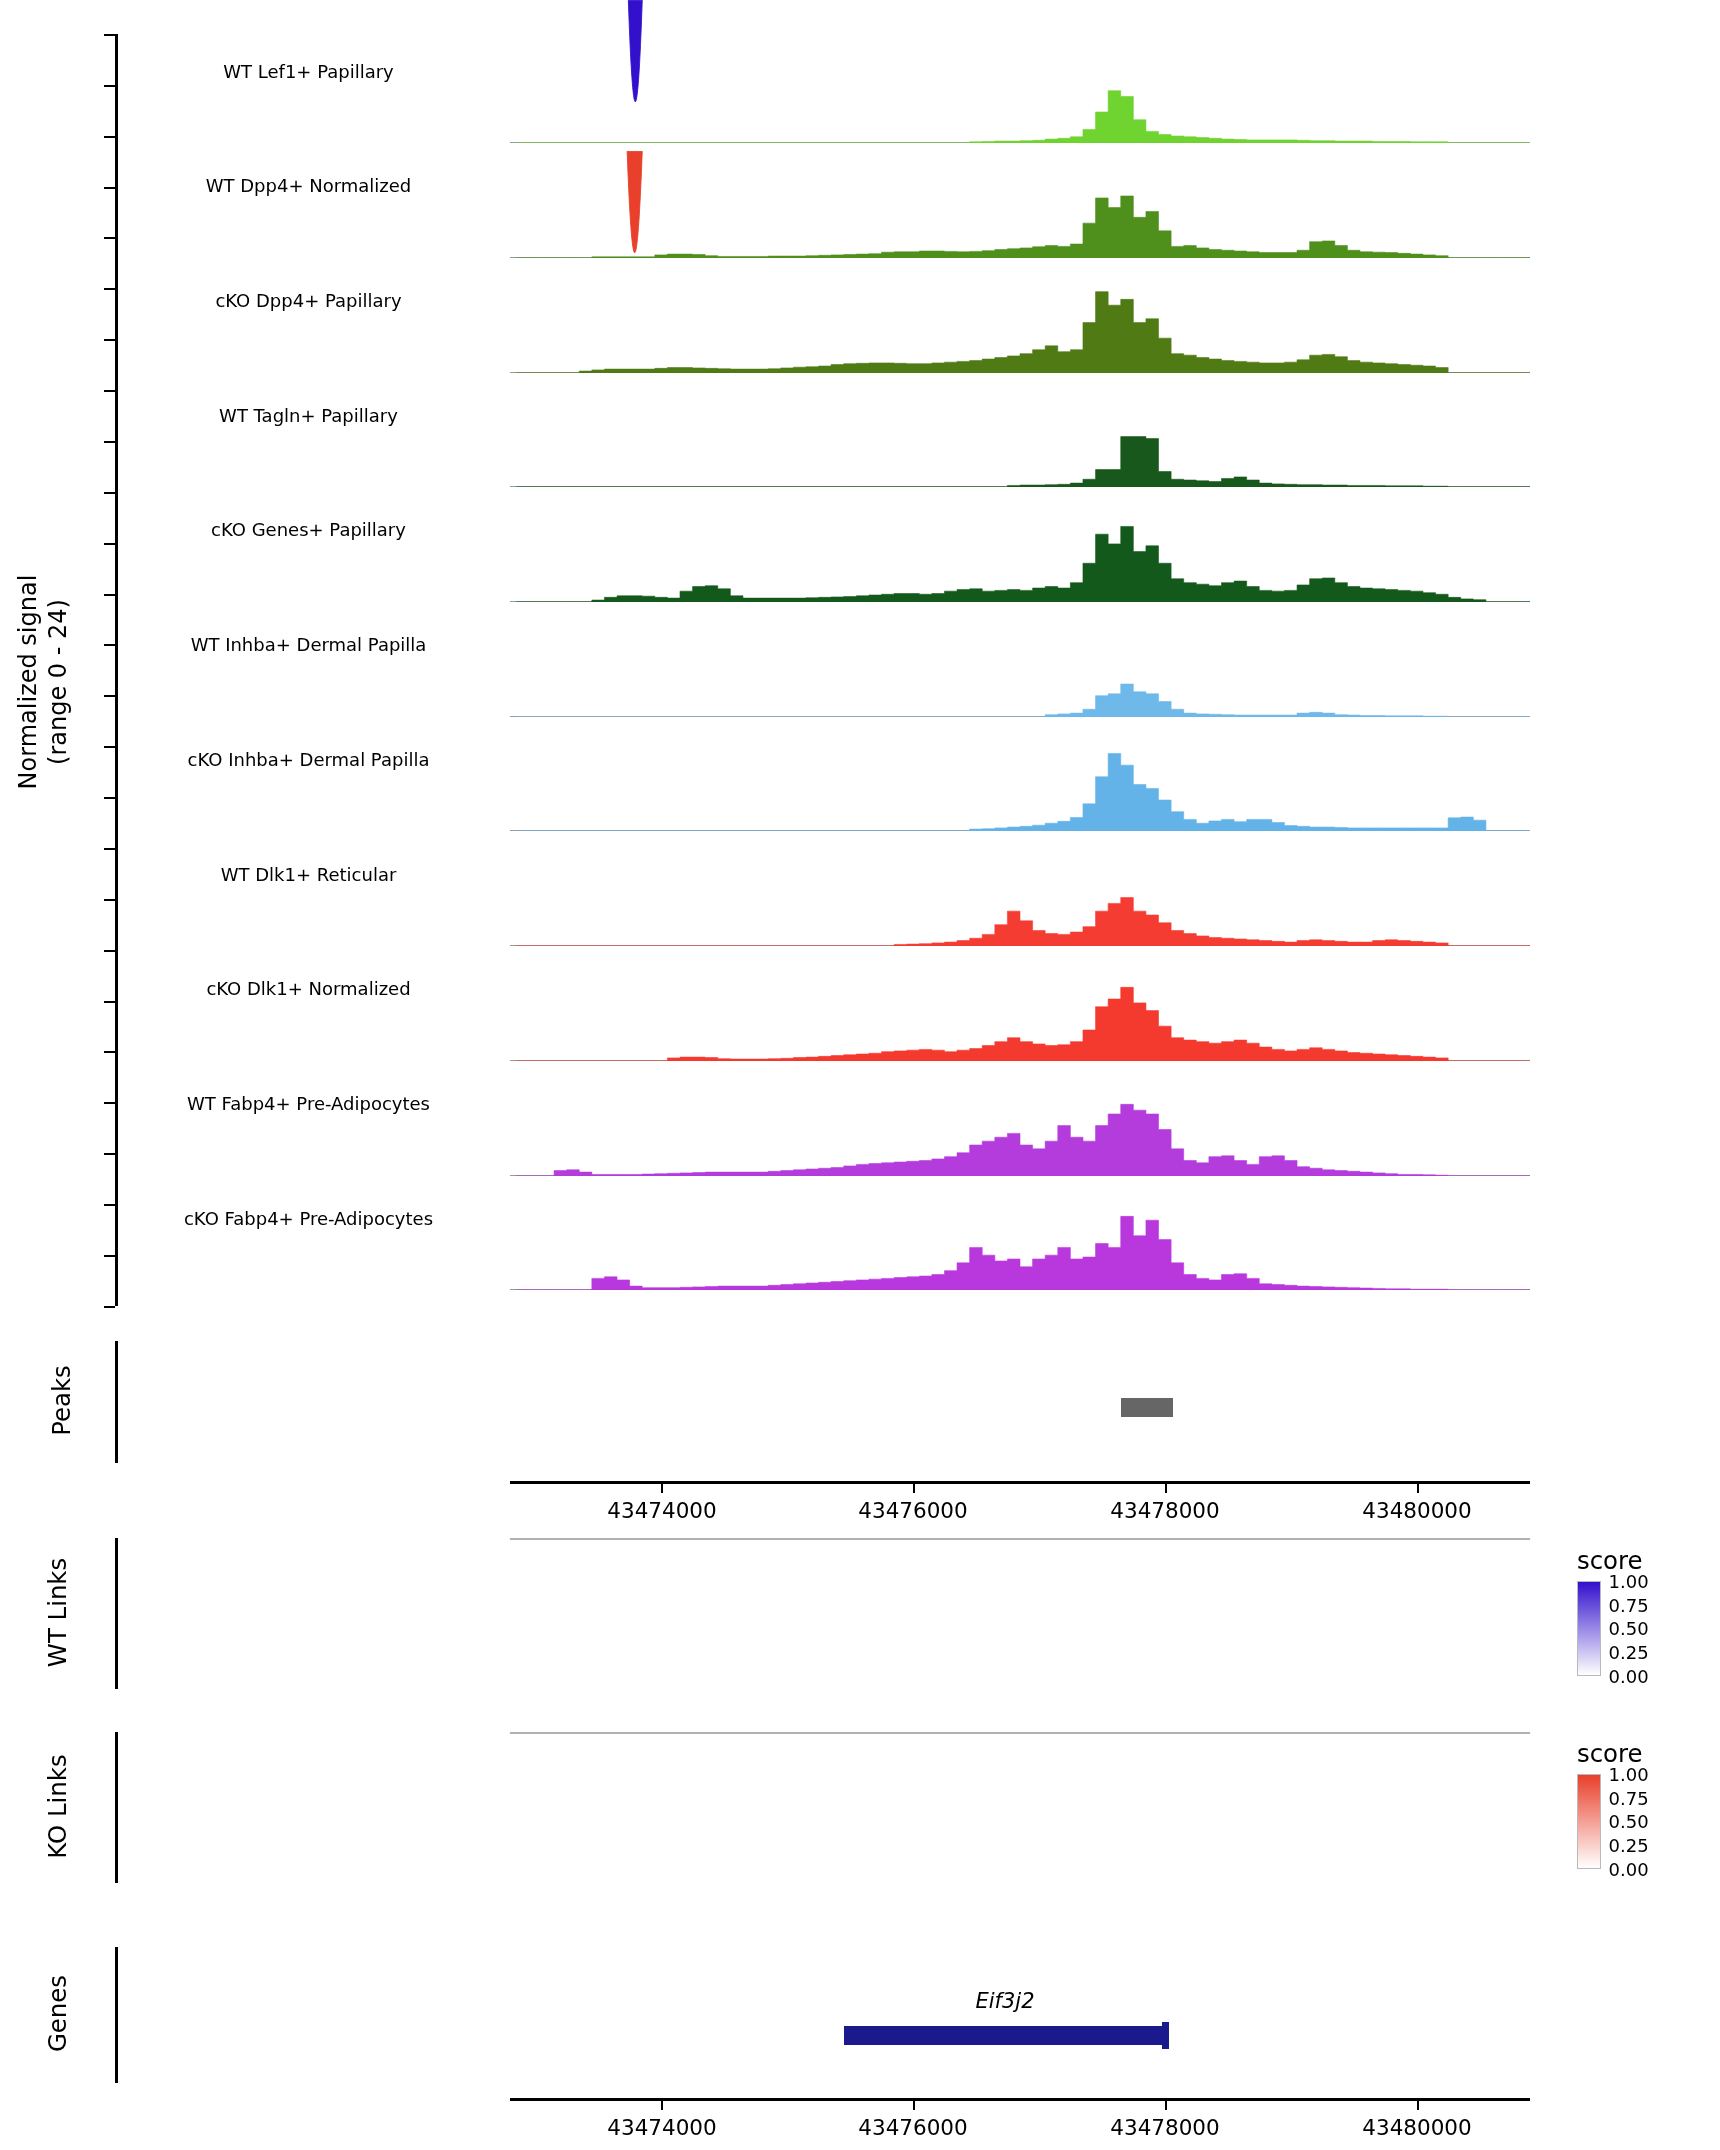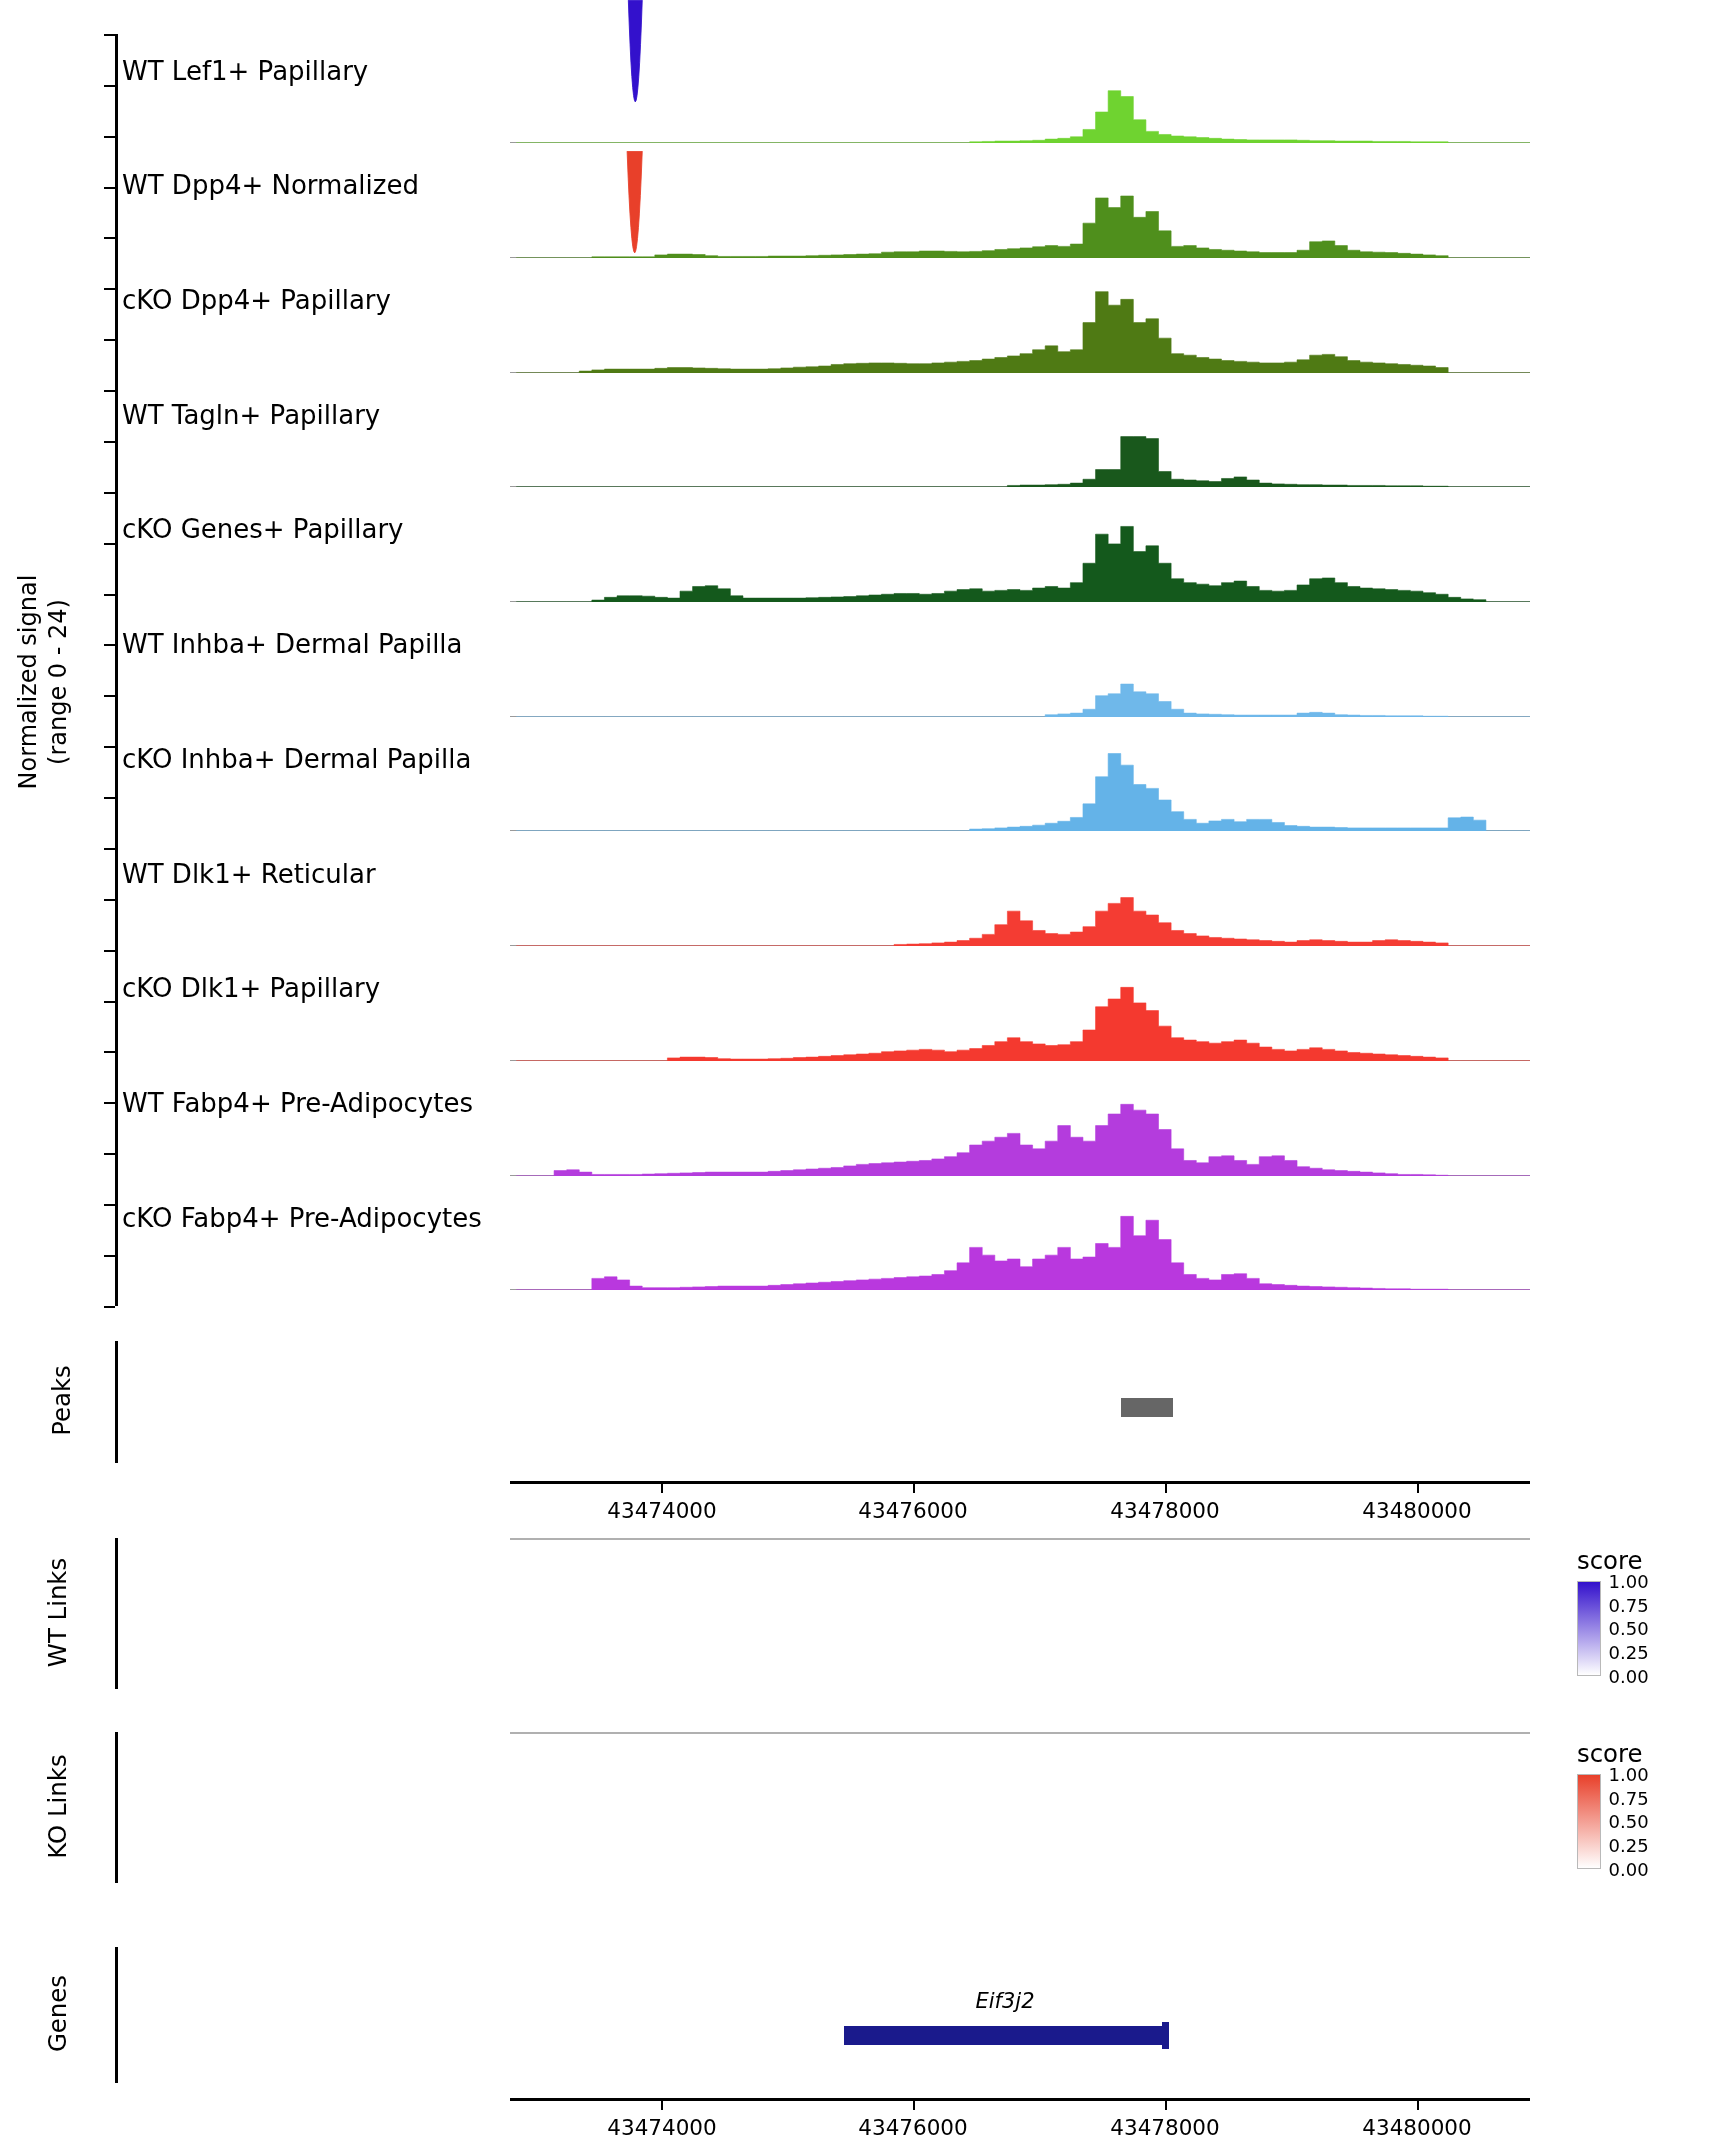--- a/index.html
+++ b/index.html
@@ -38,22 +38,22 @@
     left:-11.5px;
   }
 
   
   .track {
     position:absolute;
   }
   .track-label {
     position:absolute;
     right:4px;
-    text-align:left;
-    font-size:26px;
+    text-align:center;
+    font-size:18px;
     white-space:nowrap;
     transform:translateY(-50%);
   }
   .baseline {
     position:absolute;
     height:1.4px;
     background:#9a9a9a;
   }
   .cov {
     position:absolute;
@@ -248,21 +248,21 @@
     </div>
     <div class="track-label" style="left: 122px; width: 373px; top: 874px;">WT Dlk1+ Reticular</div>
     <div class="track" style="left: 510px; top: 853px; width: 1020px; height: 93px;">
       <div class="baseline" style="left: 0px; bottom: 0px; width: 100%;"></div>
       <div class="cov">
         <svg viewBox="0 0 1000 100" preserveAspectRatio="none">
           <path d="M 6.17 100 L 6.17 100.00 L 18.52 100.00 L 18.52 100.00 L 30.86 100.00 L 30.86 100.00 L 43.21 100.00 L 43.21 100.00 L 55.56 100.00 L 55.56 100.00 L 67.90 100.00 L 67.90 100.00 L 80.25 100.00 L 80.25 100.00 L 92.59 100.00 L 92.59 100.00 L 104.94 100.00 L 104.94 100.00 L 117.28 100.00 L 117.28 100.00 L 129.63 100.00 L 129.63 100.00 L 141.98 100.00 L 141.98 100.00 L 154.32 100.00 L 154.32 100.00 L 166.67 100.00 L 166.67 100.00 L 179.01 100.00 L 179.01 100.00 L 191.36 100.00 L 191.36 100.00 L 203.70 100.00 L 203.70 100.00 L 216.05 100.00 L 216.05 100.00 L 228.40 100.00 L 228.40 100.00 L 240.74 100.00 L 240.74 100.00 L 253.09 100.00 L 253.09 100.00 L 265.43 100.00 L 265.43 100.00 L 277.78 100.00 L 277.78 100.00 L 290.12 100.00 L 290.12 100.00 L 302.47 100.00 L 302.47 100.00 L 314.81 100.00 L 314.81 100.00 L 327.16 100.00 L 327.16 100.00 L 339.51 100.00 L 339.51 100.00 L 351.85 100.00 L 351.85 100.00 L 364.20 100.00 L 364.20 100.00 L 376.54 100.00 L 376.54 98.33 L 388.89 98.33 L 388.89 97.92 L 401.23 97.92 L 401.23 97.50 L 413.58 97.50 L 413.58 96.67 L 425.93 96.67 L 425.93 95.83 L 438.27 95.83 L 438.27 94.17 L 450.62 94.17 L 450.62 91.67 L 462.96 91.67 L 462.96 87.50 L 475.31 87.50 L 475.31 77.08 L 487.65 77.08 L 487.65 62.50 L 500.00 62.50 L 500.00 72.92 L 512.35 72.92 L 512.35 83.33 L 524.69 83.33 L 524.69 86.67 L 537.04 86.67 L 537.04 87.50 L 549.38 87.50 L 549.38 85.00 L 561.73 85.00 L 561.73 79.17 L 574.07 79.17 L 574.07 62.50 L 586.42 62.50 L 586.42 54.17 L 598.77 54.17 L 598.77 47.92 L 611.11 47.92 L 611.11 62.50 L 623.46 62.50 L 623.46 66.67 L 635.80 66.67 L 635.80 75.00 L 648.15 75.00 L 648.15 83.33 L 660.49 83.33 L 660.49 86.67 L 672.84 86.67 L 672.84 89.17 L 685.19 89.17 L 685.19 90.83 L 697.53 90.83 L 697.53 91.67 L 709.88 91.67 L 709.88 92.50 L 722.22 92.50 L 722.22 93.33 L 734.57 93.33 L 734.57 94.17 L 746.91 94.17 L 746.91 95.00 L 759.26 95.00 L 759.26 95.83 L 771.60 95.83 L 771.60 94.17 L 783.95 94.17 L 783.95 93.33 L 796.30 93.33 L 796.30 94.17 L 808.64 94.17 L 808.64 95.00 L 820.99 95.00 L 820.99 95.83 L 833.33 95.83 L 833.33 95.83 L 845.68 95.83 L 845.68 94.17 L 858.02 94.17 L 858.02 93.33 L 870.37 93.33 L 870.37 94.17 L 882.72 94.17 L 882.72 95.00 L 895.06 95.00 L 895.06 95.83 L 907.41 95.83 L 907.41 96.67 L 919.75 96.67 L 919.75 100.00 L 932.10 100.00 L 932.10 100.00 L 944.44 100.00 L 944.44 100.00 L 956.79 100.00 L 956.79 100.00 L 969.14 100.00 L 969.14 100.00 L 981.48 100.00 L 981.48 100.00 L 993.83 100.00 L 993.83 100.00 L 1000.00 100.00 L 1000 100 Z" fill="#f43c33" stroke="#f43c33" stroke-width="0.6"></path>
         </svg>
       </div>
     </div>
-    <div class="track-label" style="left: 122px; width: 373px; top: 988px;">cKO Dlk1+ Papillary</div>
+    <div class="track-label" style="left: 122px; width: 373px; top: 988px;">cKO Dlk1+ Normalized</div>
     <div class="track" style="left: 510px; top: 968px; width: 1020px; height: 93px;">
       <div class="baseline" style="left: 0px; bottom: 0px; width: 100%;"></div>
       <div class="cov">
         <svg viewBox="0 0 1000 100" preserveAspectRatio="none">
           <path d="M 6.17 100 L 6.17 100.00 L 18.52 100.00 L 18.52 100.00 L 30.86 100.00 L 30.86 100.00 L 43.21 100.00 L 43.21 100.00 L 55.56 100.00 L 55.56 100.00 L 67.90 100.00 L 67.90 100.00 L 80.25 100.00 L 80.25 100.00 L 92.59 100.00 L 92.59 100.00 L 104.94 100.00 L 104.94 100.00 L 117.28 100.00 L 117.28 100.00 L 129.63 100.00 L 129.63 100.00 L 141.98 100.00 L 141.98 100.00 L 154.32 100.00 L 154.32 96.67 L 166.67 96.67 L 166.67 95.83 L 179.01 95.83 L 179.01 95.83 L 191.36 95.83 L 191.36 96.25 L 203.70 96.25 L 203.70 97.50 L 216.05 97.50 L 216.05 97.92 L 228.40 97.92 L 228.40 97.92 L 240.74 97.92 L 240.74 97.92 L 253.09 97.92 L 253.09 97.50 L 265.43 97.50 L 265.43 97.08 L 277.78 97.08 L 277.78 96.25 L 290.12 96.25 L 290.12 95.83 L 302.47 95.83 L 302.47 95.00 L 314.81 95.00 L 314.81 94.17 L 327.16 94.17 L 327.16 93.33 L 339.51 93.33 L 339.51 92.50 L 351.85 92.50 L 351.85 91.67 L 364.20 91.67 L 364.20 90.00 L 376.54 90.00 L 376.54 89.17 L 388.89 89.17 L 388.89 88.33 L 401.23 88.33 L 401.23 87.50 L 413.58 87.50 L 413.58 88.33 L 425.93 88.33 L 425.93 90.00 L 438.27 90.00 L 438.27 88.33 L 450.62 88.33 L 450.62 86.67 L 462.96 86.67 L 462.96 83.33 L 475.31 83.33 L 475.31 79.17 L 487.65 79.17 L 487.65 75.00 L 500.00 75.00 L 500.00 79.17 L 512.35 79.17 L 512.35 81.67 L 524.69 81.67 L 524.69 83.33 L 537.04 83.33 L 537.04 82.50 L 549.38 82.50 L 549.38 79.17 L 561.73 79.17 L 561.73 66.67 L 574.07 66.67 L 574.07 41.67 L 586.42 41.67 L 586.42 33.33 L 598.77 33.33 L 598.77 20.83 L 611.11 20.83 L 611.11 37.50 L 623.46 37.50 L 623.46 45.83 L 635.80 45.83 L 635.80 62.50 L 648.15 62.50 L 648.15 75.00 L 660.49 75.00 L 660.49 77.50 L 672.84 77.50 L 672.84 79.17 L 685.19 79.17 L 685.19 80.83 L 697.53 80.83 L 697.53 79.17 L 709.88 79.17 L 709.88 77.50 L 722.22 77.50 L 722.22 80.83 L 734.57 80.83 L 734.57 85.00 L 746.91 85.00 L 746.91 87.50 L 759.26 87.50 L 759.26 89.17 L 771.60 89.17 L 771.60 87.50 L 783.95 87.50 L 783.95 85.83 L 796.30 85.83 L 796.30 87.50 L 808.64 87.50 L 808.64 89.17 L 820.99 89.17 L 820.99 90.83 L 833.33 90.83 L 833.33 91.67 L 845.68 91.67 L 845.68 92.50 L 858.02 92.50 L 858.02 93.33 L 870.37 93.33 L 870.37 94.17 L 882.72 94.17 L 882.72 95.00 L 895.06 95.00 L 895.06 95.83 L 907.41 95.83 L 907.41 96.67 L 919.75 96.67 L 919.75 100.00 L 932.10 100.00 L 932.10 100.00 L 944.44 100.00 L 944.44 100.00 L 956.79 100.00 L 956.79 100.00 L 969.14 100.00 L 969.14 100.00 L 981.48 100.00 L 981.48 100.00 L 993.83 100.00 L 993.83 100.00 L 1000.00 100.00 L 1000 100 Z" fill="#f4392f" stroke="#f4392f" stroke-width="0.6"></path>
         </svg>
       </div>
     </div>
     <div class="track-label" style="left: 122px; width: 373px; top: 1103px;">WT Fabp4+ Pre-Adipocytes</div>
     <div class="track" style="left: 510px; top: 1083px; width: 1020px; height: 93px;">

